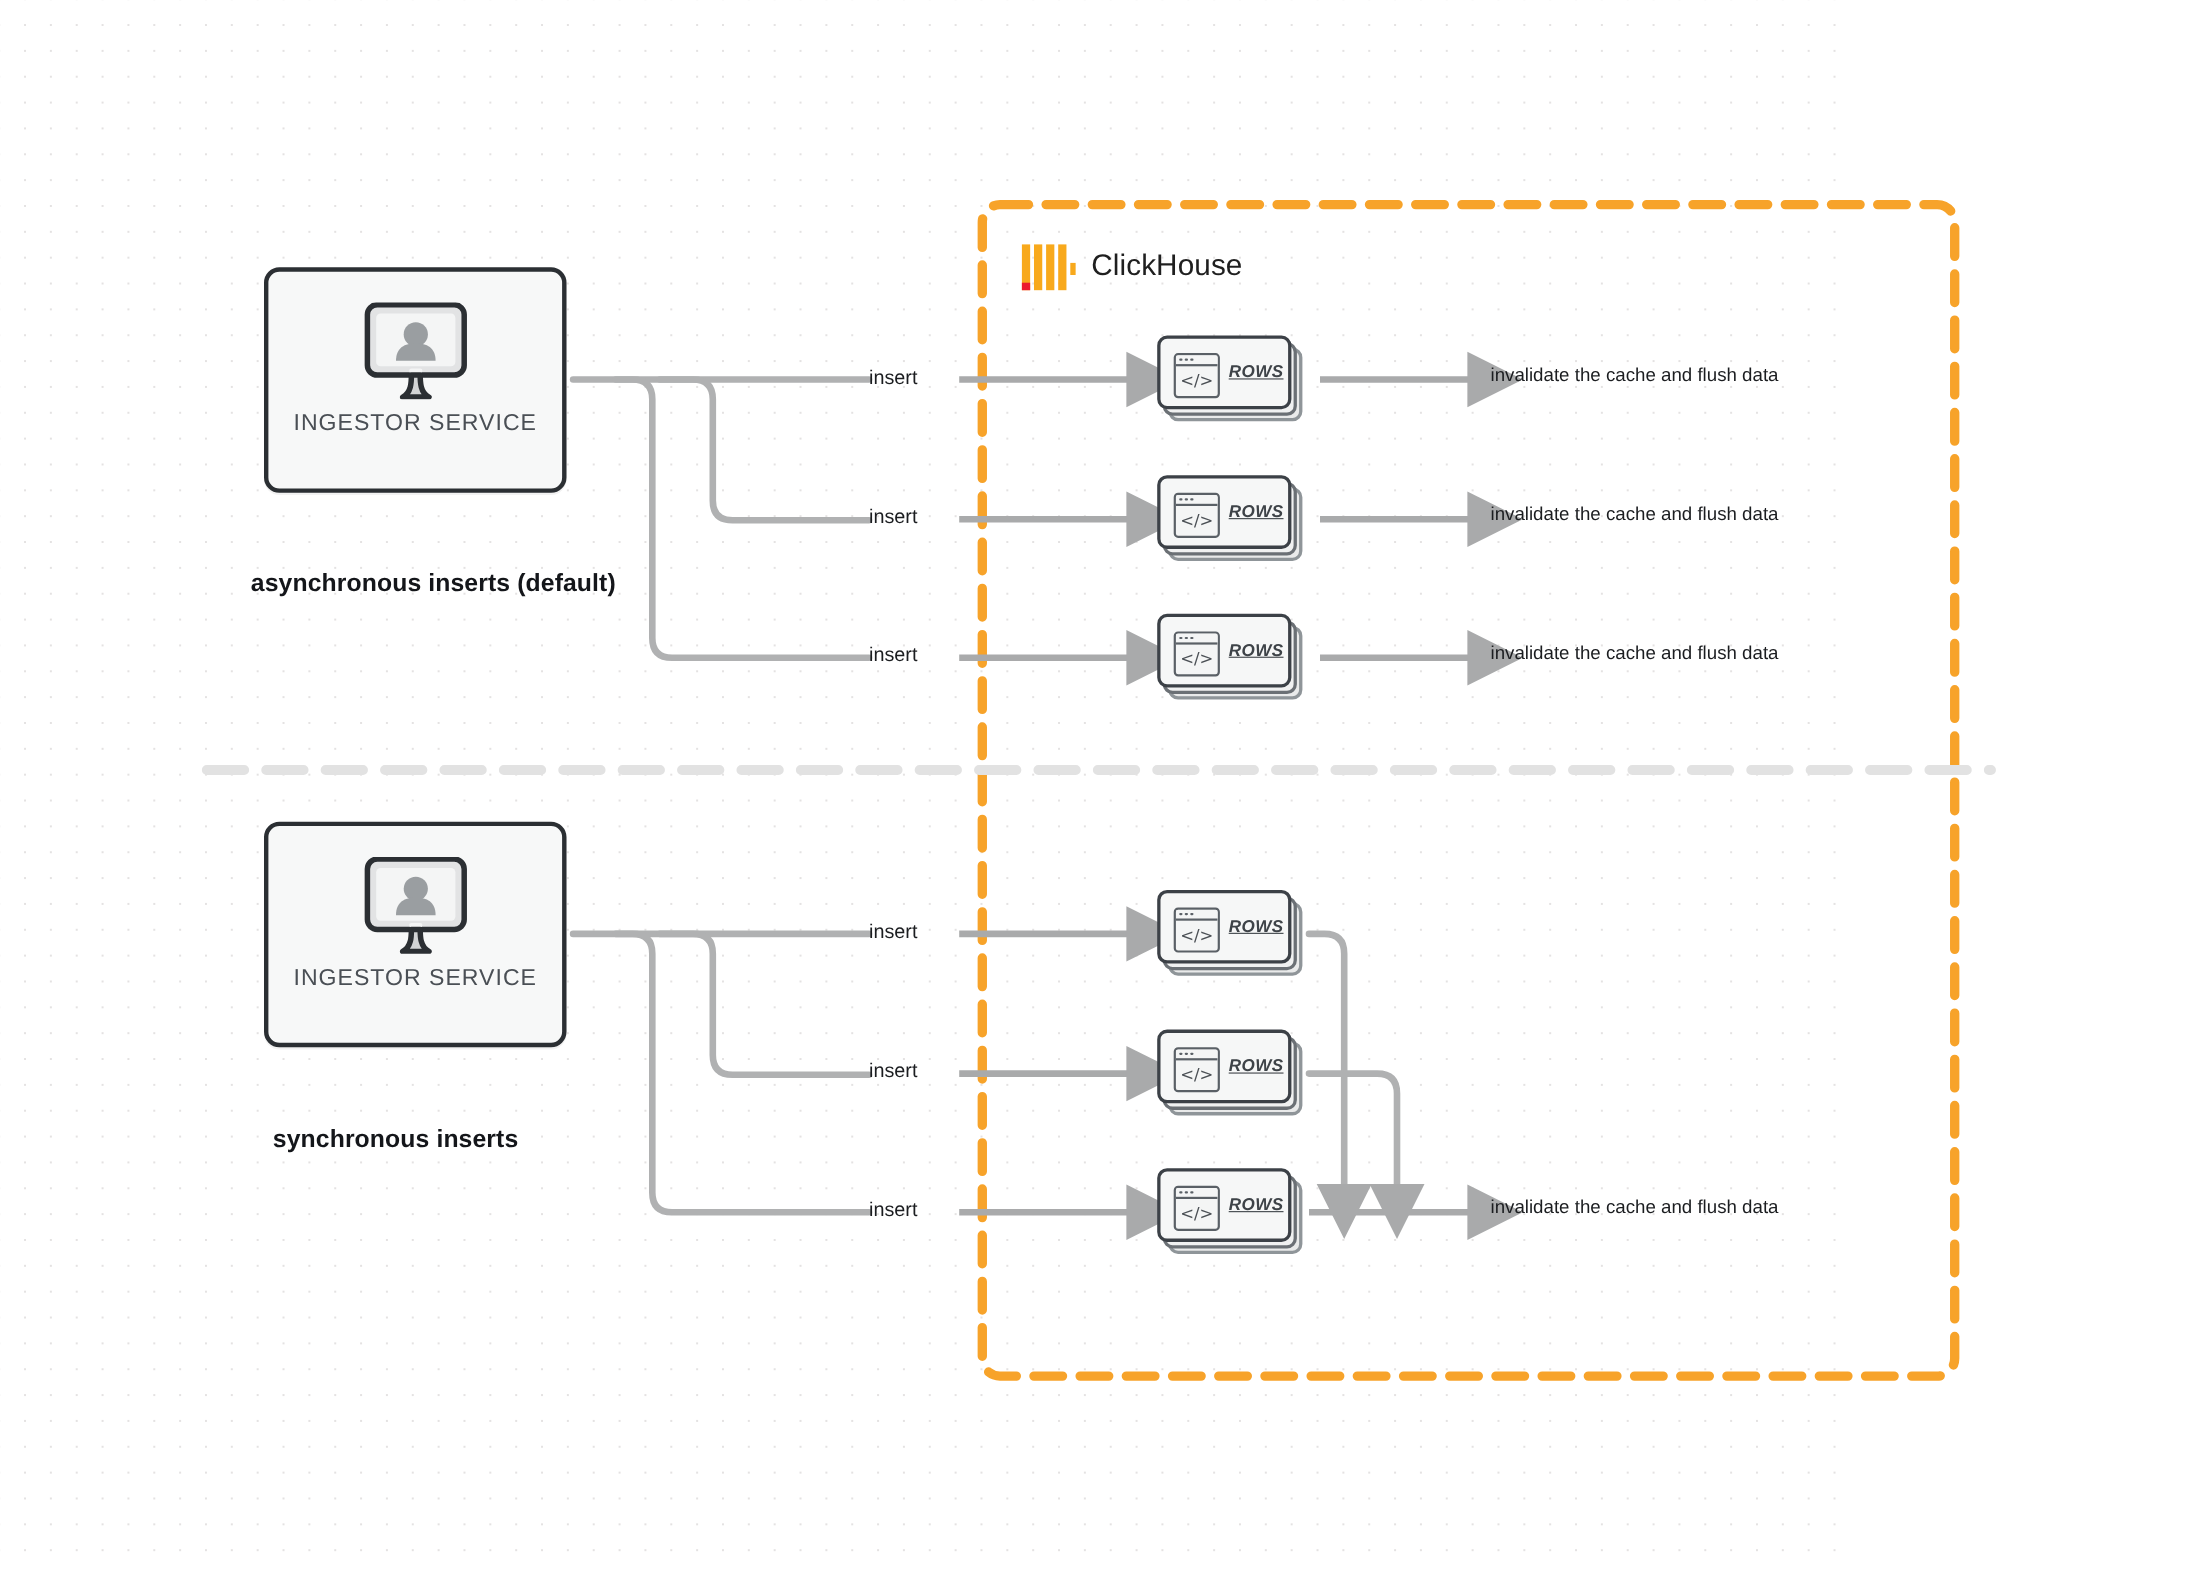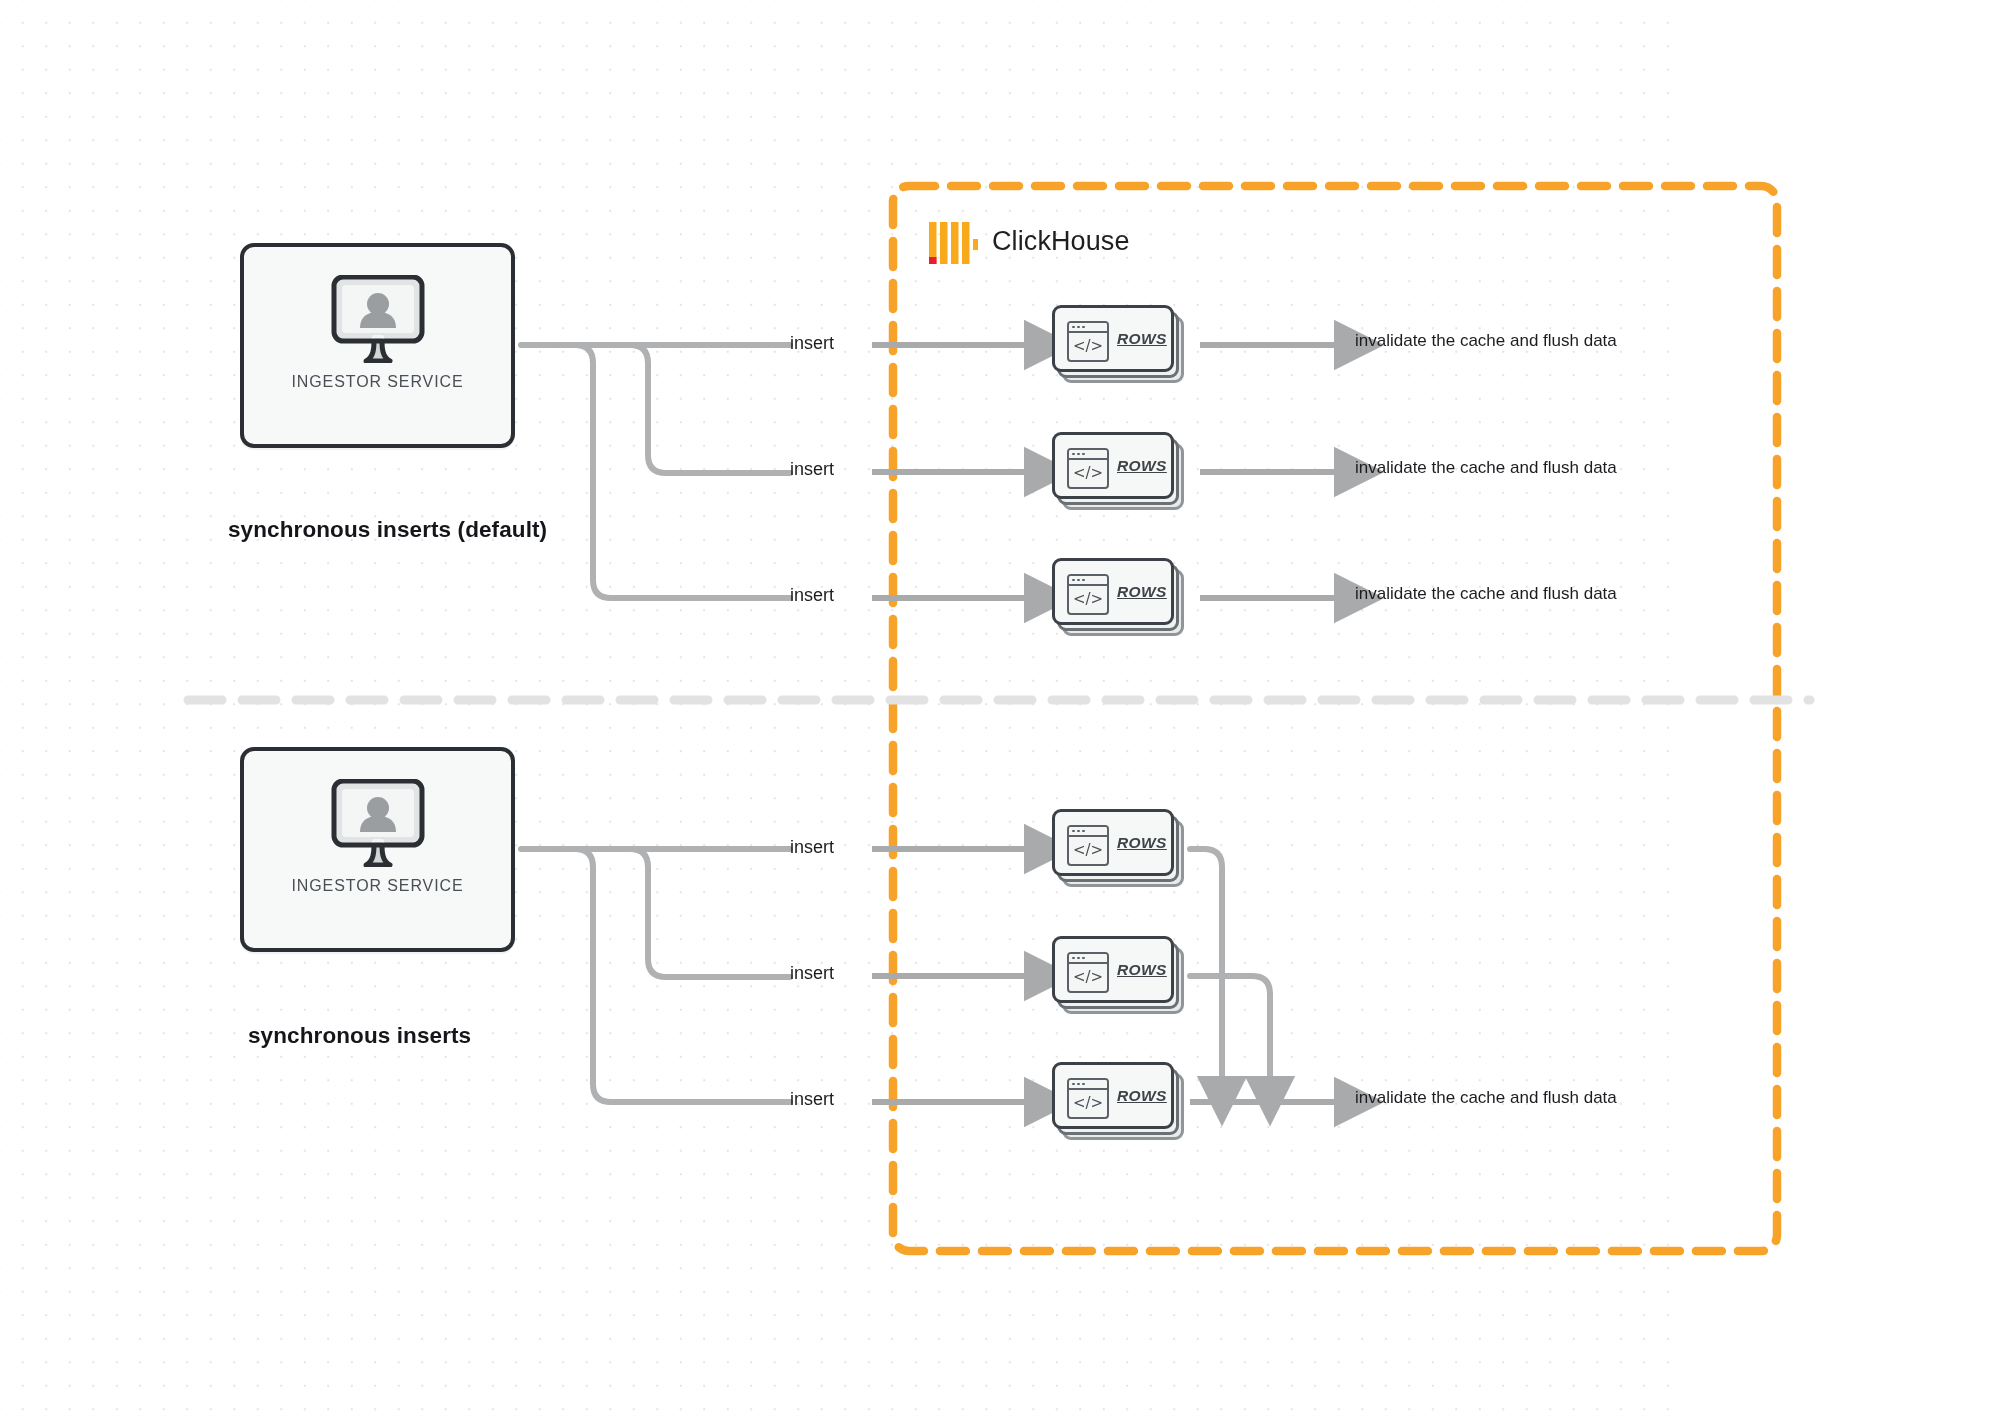--- a/index.html
+++ b/index.html
@@ -48,21 +48,21 @@
   .ingestor .mon-wrap {
     position: absolute;
     left: 50%; top: 28px;
     transform: translateX(-50%);
     width: 96px; height: 88px;
   }
   .ingestor .caption {
     position: absolute;
     left: 0; right: 0; top: 126px;
     text-align: center;
-    font-size: 16px;
+    font-size: 21px;
     color: #4a4f55;
     letter-spacing: 0.9px;
     white-space: nowrap;
   }
 
   
   .sec-label {
     position: absolute;
     font-size: 22.5px;
     font-weight: bold;
@@ -178,21 +178,21 @@
     <svg class="mon-wrap" viewBox="0 0 96 88">
       <rect x="4" y="2" width="88" height="64" rx="9" fill="#e2e3e4" stroke="#2b2f33" stroke-width="5"></rect>
       <rect x="12" y="10" width="72" height="48" rx="4" fill="#f4f5f5"></rect>
       <circle cx="48" cy="29" r="11" fill="#9a9ea1"></circle>
       <path d="M30,53 C30,41 38,37 48,37 C58,37 66,41 66,53 Z" fill="#9a9ea1"></path>
       <rect x="42" y="60" width="12" height="4" rx="2" fill="#f4f5f5"></rect>
       <path d="M36,86 C44,82 44,72 44,66 L52,66 C52,72 52,82 60,86 Z" fill="#d2d4d5" stroke="#2b2f33" stroke-width="5" stroke-linejoin="round"></path>
     </svg>
     <div class="caption">INGESTOR SERVICE</div>
   </div>
-  <div class="sec-label" style="left:228px; top:517px;">synchronous inserts (default)</div>
+  <div class="sec-label" style="left:228px; top:517px;">asynchronous inserts (default)</div>
 
   <div class="edge-text insert" style="left:790px; top:333px;">insert</div>
   <div class="rows-node" style="left:1052px; top:305px;">
     <div class="sheet s3"></div>
     <div class="sheet s2"></div>
     <div class="sheet s1">
       <div class="win">
         <div class="bar">
             <i></i>
             <i></i>

